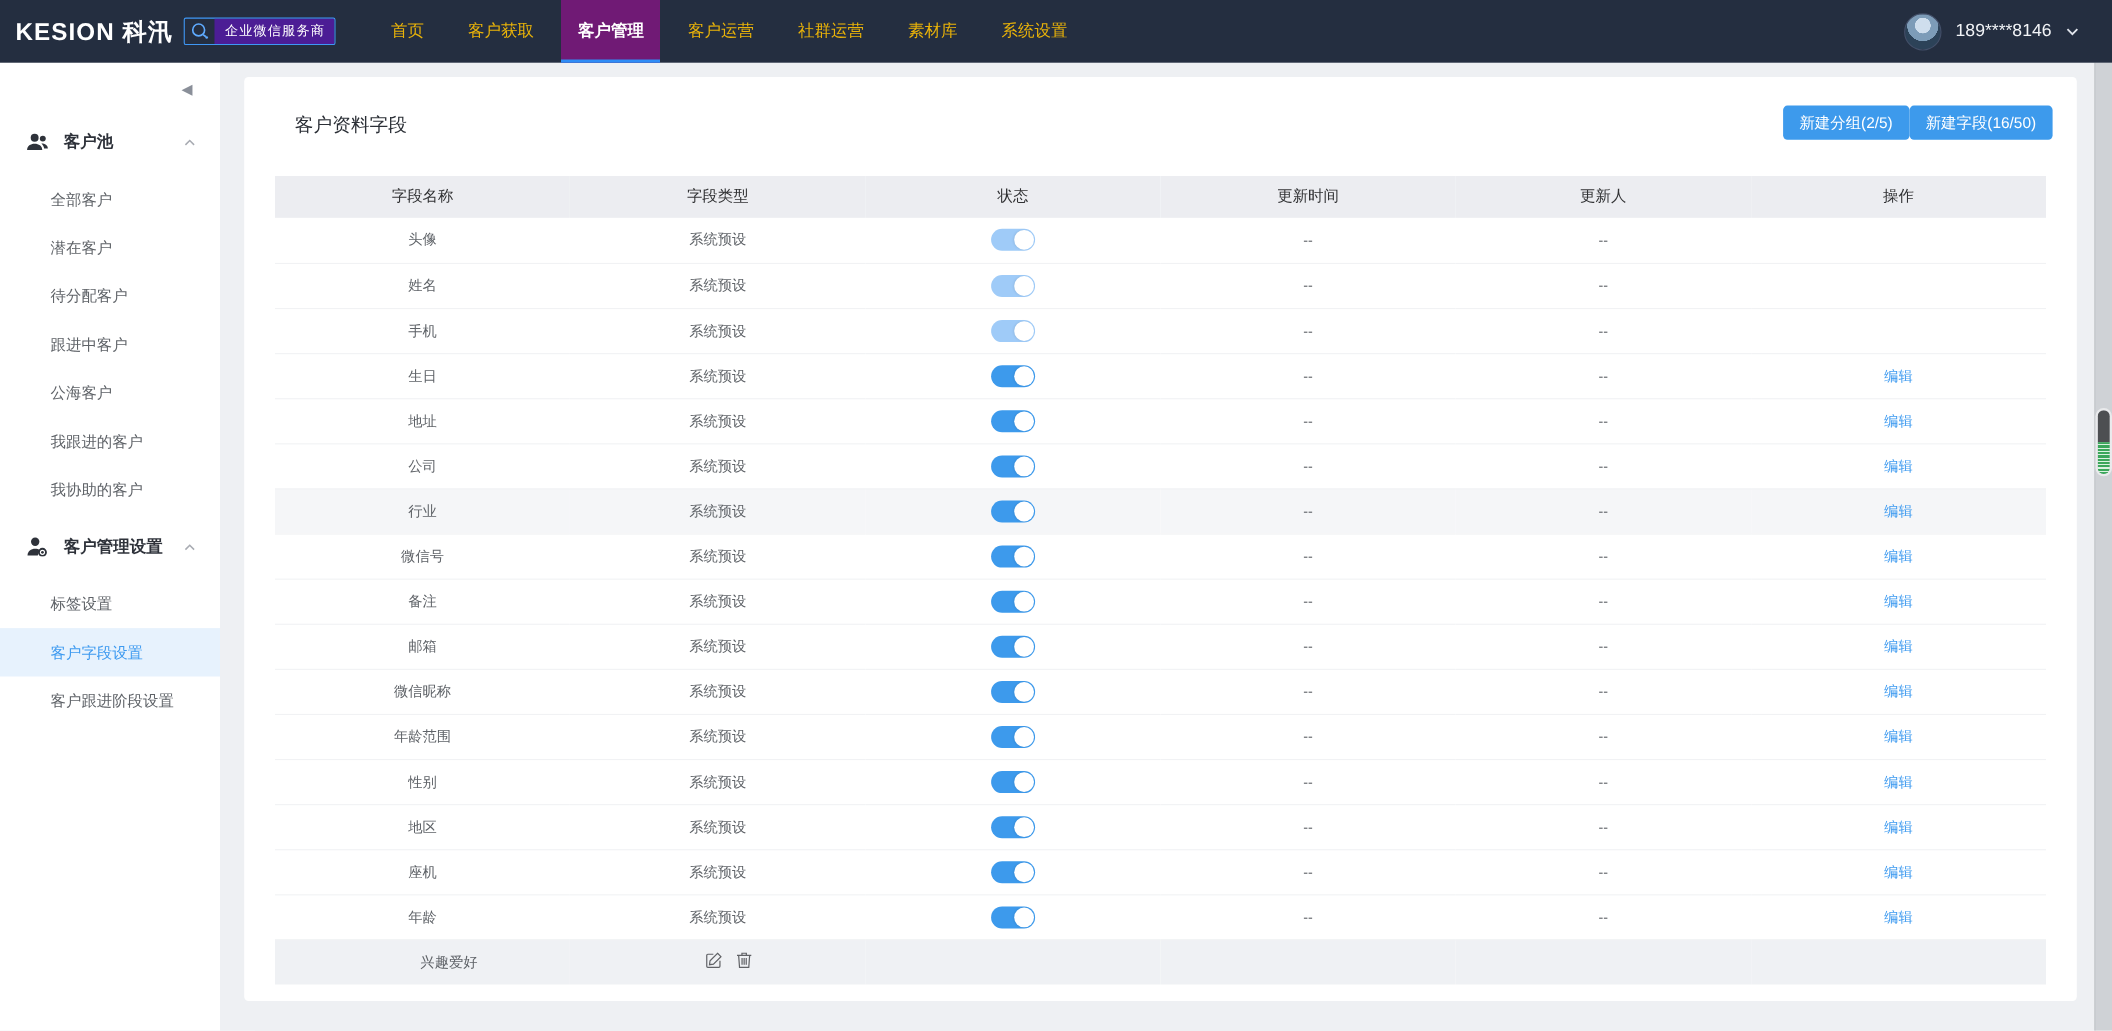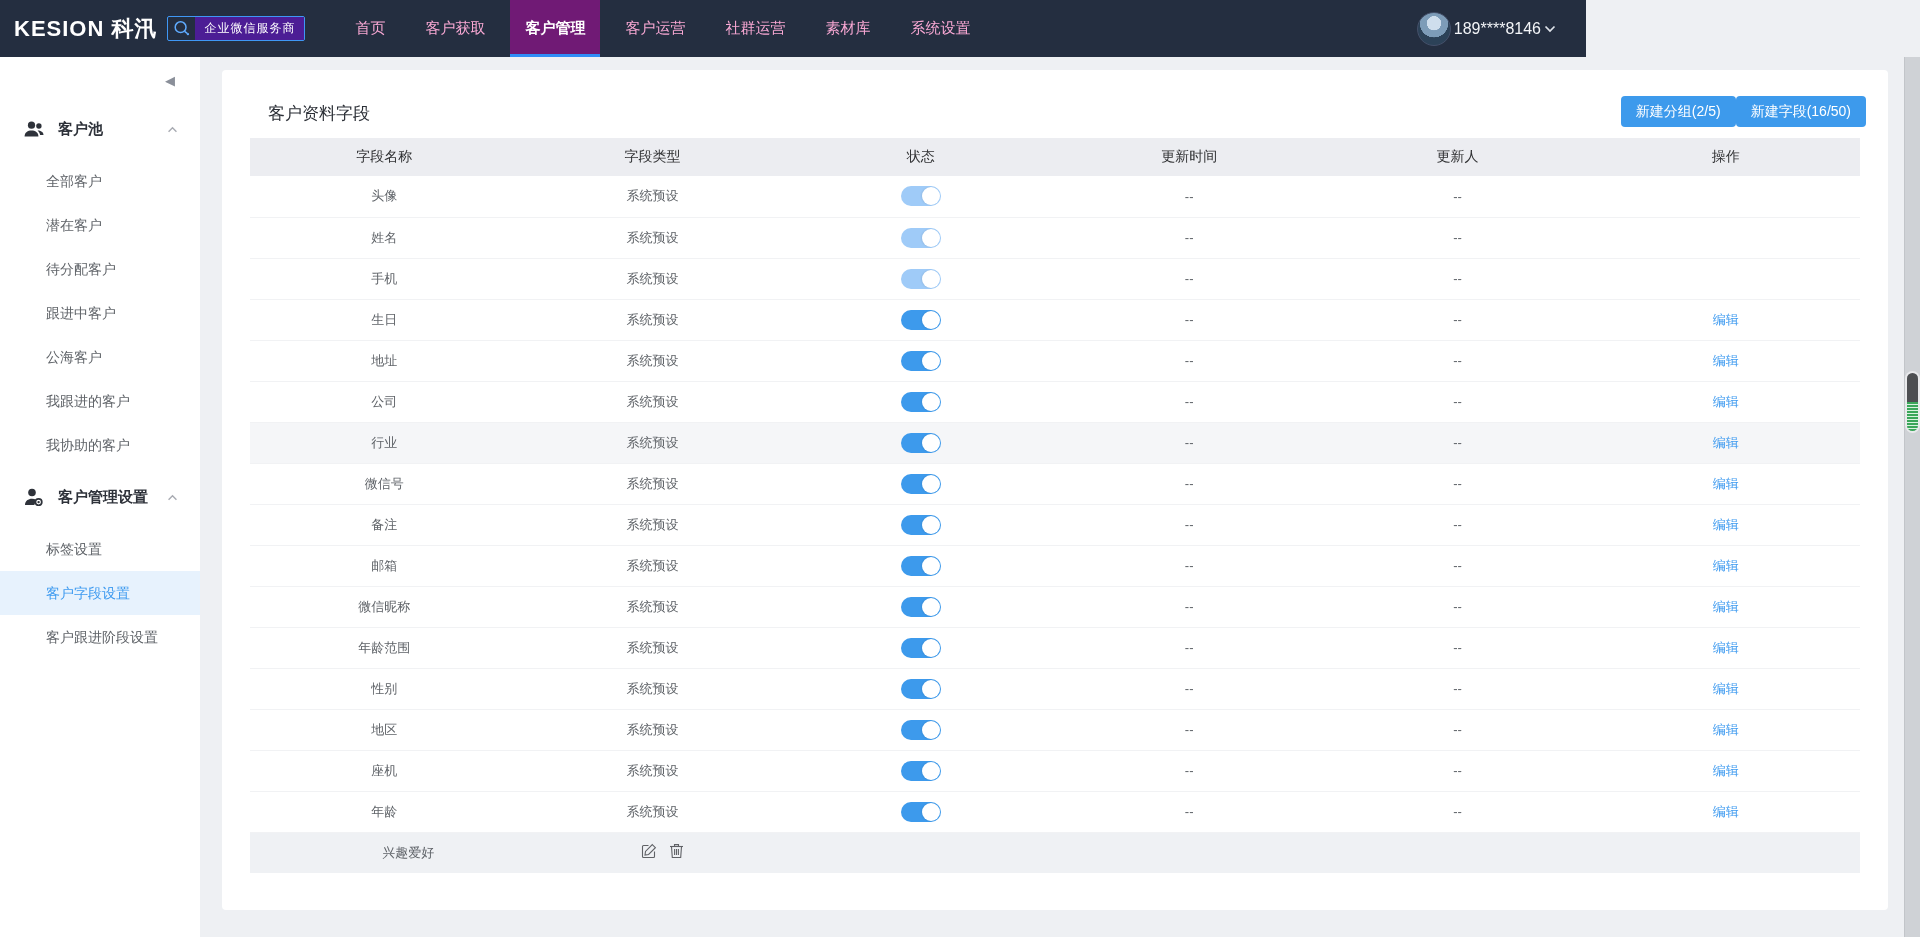--- a/index.html
+++ b/index.html
@@ -1,45 +1,45 @@
 <!DOCTYPE html>
 <html><head>
 <meta charset="utf-8">
 <style>
   * { margin:0; padding:0; box-sizing:border-box; }
   html,body { width:1920px; height:937px; overflow:hidden; }
   body { position:relative; background:#eef0f3; font-family:"Liberation Sans","DejaVu Sans",sans-serif; }
 
   
-  .navbar { position:absolute; top:0; left:0; width:1586px; height:57px; background:#242e40; display:flex; align-items:center; color:#fff; z-index:5; }
+  .navbar { position:absolute; top:0; left:0; width:1920px; height:57px; background:#242e40; display:flex; align-items:center; color:#fff; z-index:5; }
   .logo { margin-left:14px; font-size:22px; font-weight:bold; letter-spacing:1px; white-space:nowrap; }
   .badge { display:inline-flex; align-items:center; margin-left:10px; height:25px; border:1px solid #3f97f5; border-radius:2px; overflow:hidden; }
   .badge-icon { width:27px; height:25px; display:flex; align-items:center; justify-content:center; }
   .badge-text { background:#4c1d95; color:#fff; font-size:12px; height:25px; display:flex; align-items:center; padding:0 9px; letter-spacing:1px; }
   .nav-menu { display:flex; height:57px; margin-left:30px; }
-  .nav-item { padding:0 15px; margin:0 5px; height:57px; display:flex; align-items:center; font-size:15px; color:#f9a8d4; cursor:pointer; white-space:nowrap; }
+  .nav-item { padding:0 15px; margin:0 5px; height:57px; display:flex; align-items:center; font-size:15px; color:#eab308; cursor:pointer; white-space:nowrap; }
   .nav-item.active { background:#701a75; box-shadow:inset 0 -3px 0 #2f8df6; color:#fff; font-weight:bold; }
-  .nav-user { margin-left:auto; margin-right:30px; display:flex; align-items:center; gap:3px; cursor:pointer; }
+  .nav-user { margin-left:auto; margin-right:30px; display:flex; align-items:center; gap:13px; cursor:pointer; }
   .avatar { width:34px; height:34px; border-radius:50%; background:radial-gradient(circle at 50% 32%, #cfdeed 0 26%, #7d9cb8 27% 52%, #2c4258 53% 80%, #16222f 81%); border:1px solid #44506a; }
   .nav-phone { font-size:16px; color:#f2f4f7; }
 
   
   .sidebar { position:absolute; top:57px; left:0; width:200px; bottom:0; background:#fff; padding-top:50px; }
   .collapse { position:absolute; top:17px; right:25px; font-size:13px; color:#8a8f99; cursor:pointer; line-height:1; }
   .side-section { display:flex; align-items:center; height:44px; padding:0 22px 0 24px; cursor:pointer; }
   .s-icon { width:20px; display:flex; margin-right:14px; }
   .s-title { font-size:15px; color:#2e323a; font-weight:bold; flex:1; }
   .sec-gap { height:8px; }
   .side-item { height:44px; line-height:44px; padding-left:46px; font-size:14px; color:#5f6368; cursor:pointer; white-space:nowrap; }
   .side-item.active { background:#e7f2fd; color:#3d9af0; }
 
   
   .content { position:absolute; left:200px; top:57px; right:0; bottom:0; background:#eef0f3; }
   .card { position:absolute; left:22px; top:13px; width:1666px; height:840px; background:#fff; border-radius:4px; }
-  .card-head { position:relative; height:68px; }
+  .card-head { position:relative; height:90px; }
   .page-title { position:absolute; left:46px; top:32px; font-size:17px; color:#2b2f36; font-weight:500; }
   .head-actions { position:absolute; right:22px; top:26px; display:flex; }
   .btn { height:31px; padding:0 15px; margin-left:0; background:#3d9aec; color:#fff; border:none; border-radius:4px; font-size:14px; cursor:pointer; font-family:inherit; }
 
   .table-wrap { margin:0 28px; }
   table { width:100%; border-collapse:collapse; table-layout:fixed; }
   thead th { height:38px; background:#ecedf1; font-weight:400; font-size:14px; color:#303133; text-align:center; }
   tbody td { height:41px; border-bottom:1px solid #f1f2f4; text-align:center; font-size:13px; color:#5f6368; }
   tbody tr.hover-row { background:#f5f6f8; }
   tbody tr.gray-row { background:#eff1f4; }

